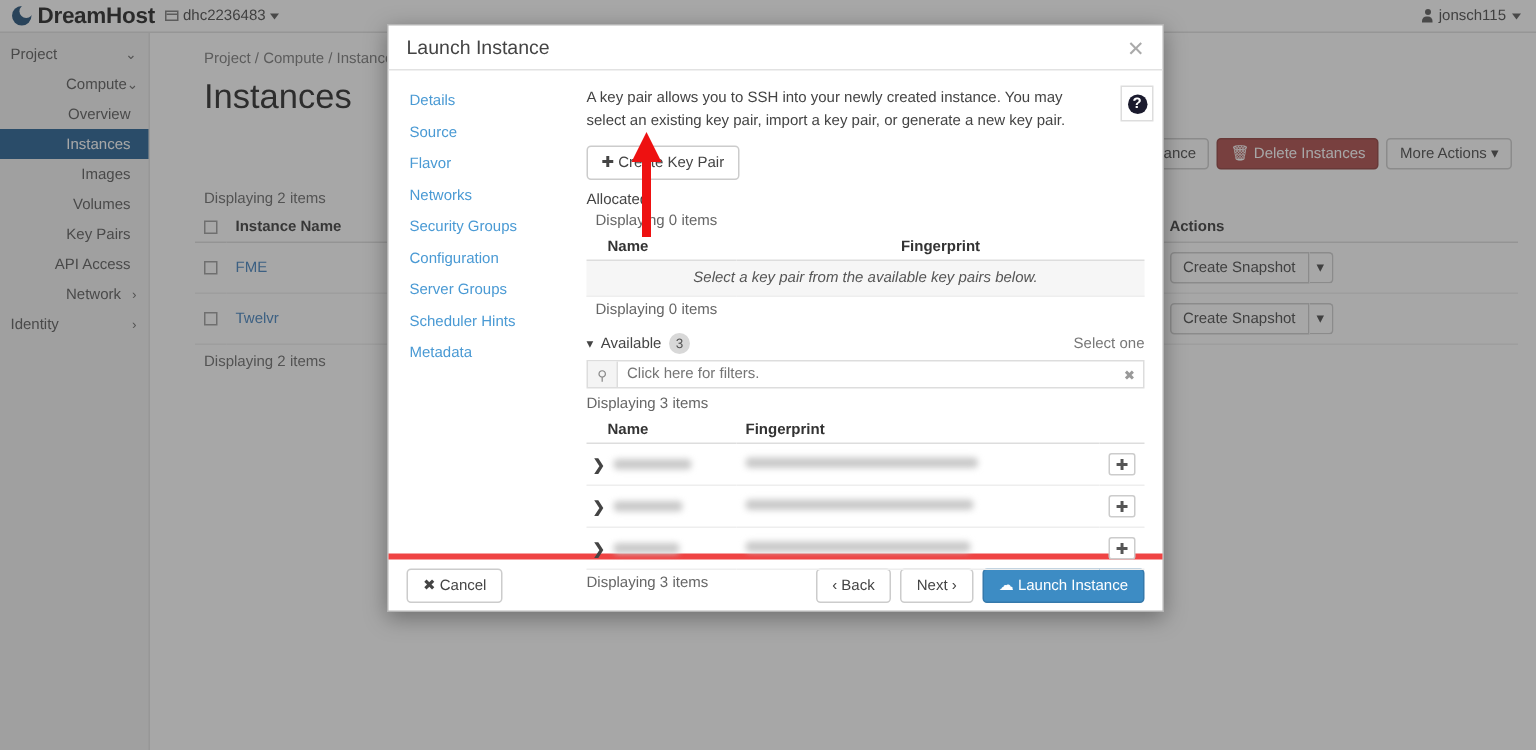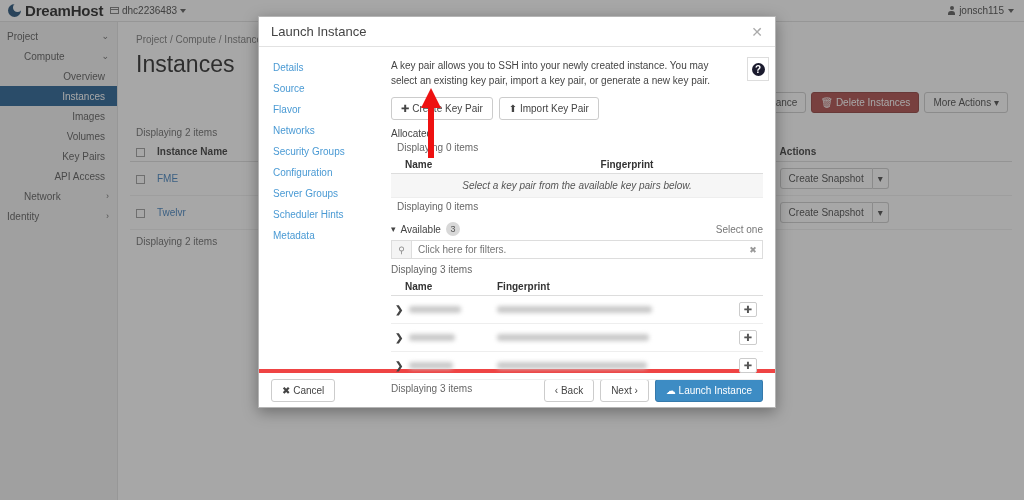--- a/index.html
+++ b/index.html
@@ -62,31 +62,31 @@
   .user-ico:before {
     content:""; position:absolute; top:0; left:1.5px; width:4px; height:4px;
     border-radius:50%; background:#555;
   }
   .user-ico:after {
     content:""; position:absolute; bottom:0; left:0; width:7px; height:4px;
     border-radius:3px 3px 0 0; background:#555;
   }
 
   .sidenav {
-    position: absolute; top: 22px; left: 0; width: 118px; bottom: 0;
+    position: absolute; top: 22px; left: 0; width: 100px; bottom: 0;
     background: #f2f2f2; border-right: 1px solid #e2e2e2;
     padding-top: 4px;
   }
   .nav-row {
     height: 20px; display: flex; align-items: center;
     font-size: 10px; color: #555; padding: 0 8px;
   }
   .nav-row .lbl { white-space: nowrap; }
   .nav-row.lvl0 { padding-left: 7px; }
-  .nav-row.lvl1 .lbl { margin-left: 16px; }
+  .nav-row.lvl1 .lbl { margin-left: 36px; }
   .nav-row.lvl2 { justify-content: flex-end; padding-right: 12px; }
   .nav-row.active { background: #1d5a8e; color: #fff; }
   .nav-row .chev { margin-left: auto; font-size: 9px; color: #666; }
 
   .content {
     position: absolute; top: 22px; left: 118px; right: 0; bottom: 0;
     background: #fff; padding: 8px 12px;
   }
   .crumbs { font-size: 10px; color: #777; margin: 4px 0 6px 6px; }
   .page-title { font-size: 23px; font-weight: normal; color: #222; margin: 0 0 14px 6px; }
@@ -380,24 +380,20 @@
         <div class="help-btn">
           <span class="help-circle">?</span>
         </div>
         <p class="help-desc">A key pair allows you to SSH into your newly created instance. You may select an existing key pair, import a key pair, or generate a new key pair.</p>
 
         <div class="kp-actions">
           <button class="btn">
             <span>✚</span>
             <span>Create Key Pair</span>
           </button>
-          <button class="btn">
-            <span>⬆</span>
-            <span>Import Key Pair</span>
-          </button>
         </div>
 
         <div class="sec-label">Allocated</div>
         <div class="count-note">Displaying 0 items</div>
         <table class="kp">
           <thead>
               <tr>
             <th class="c-name">Name</th>
             <th class="c-fp" style="text-align:center">Fingerprint</th>
           </tr>

